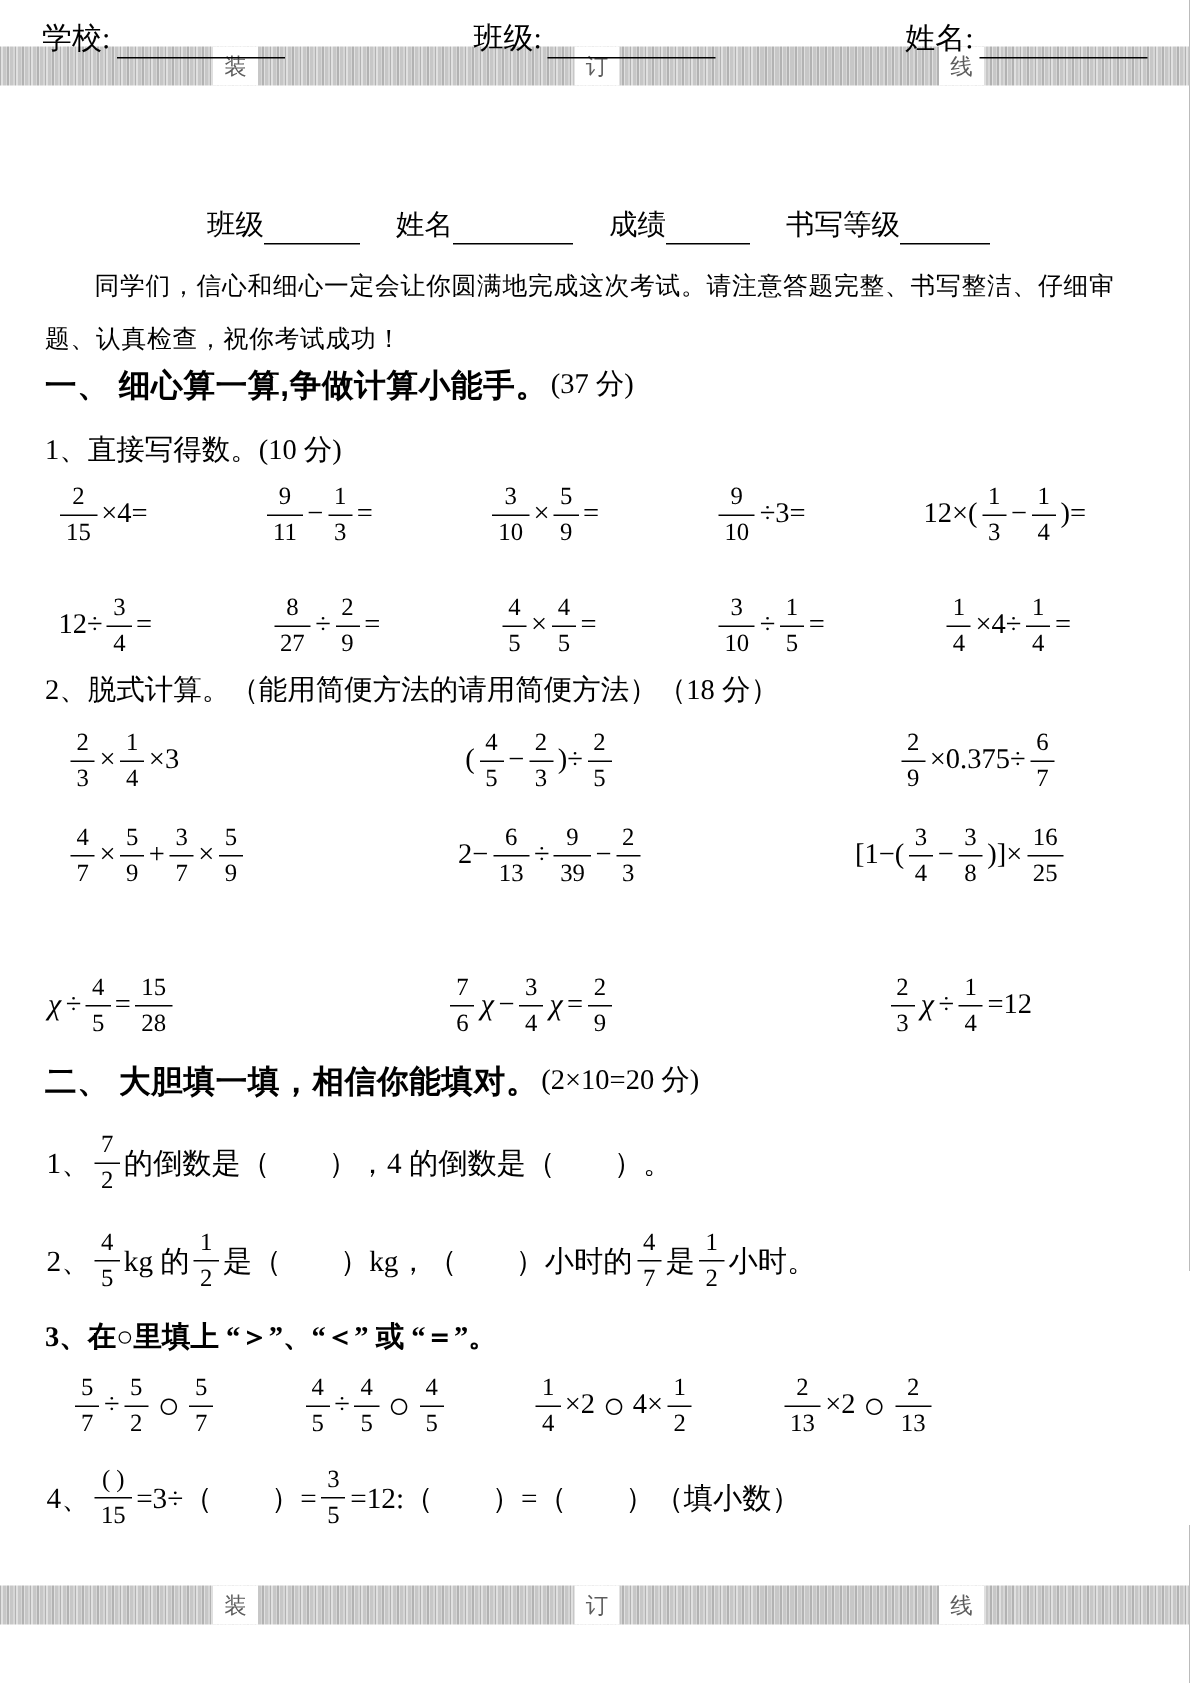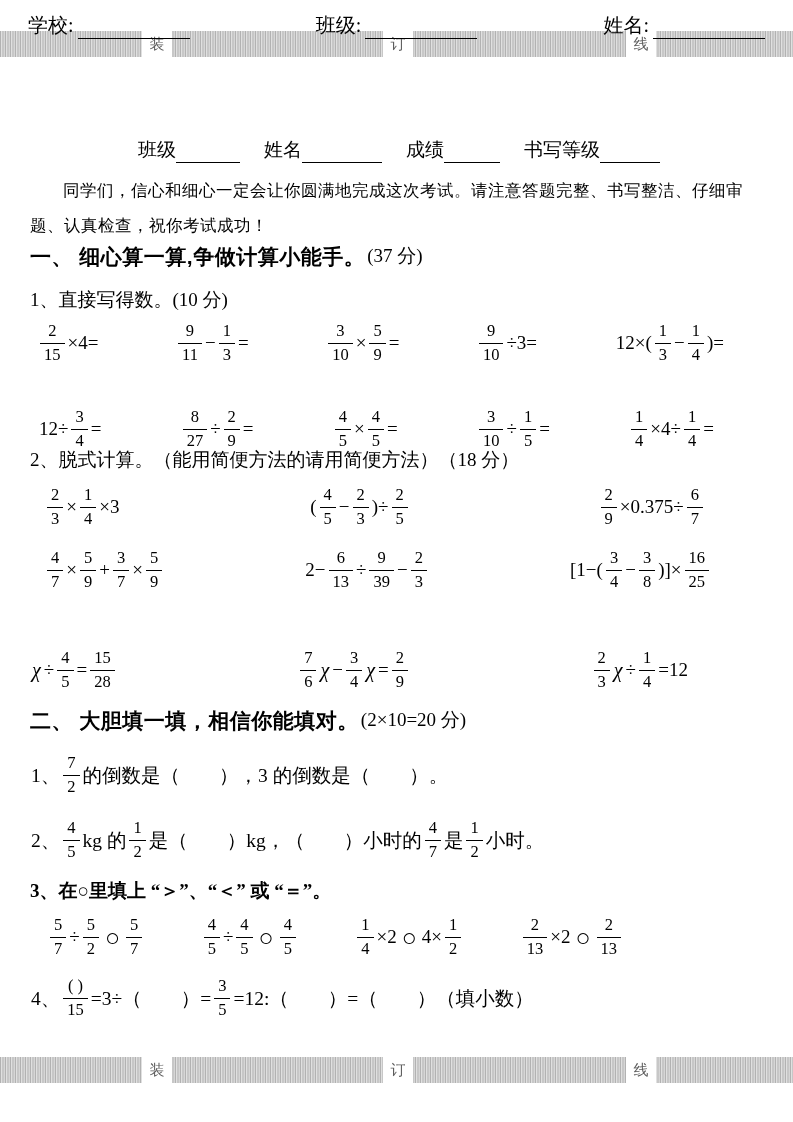--- a/index.html
+++ b/index.html
@@ -36,21 +36,21 @@
   .sec-head{position:absolute;left:30px;display:flex;align-items:flex-start;}
   .sec-bold{font-family:"Liberation Sans",sans-serif;font-weight:700;font-size:21px;letter-spacing:0.5px;}
   .sec-score{font-size:19px;margin-left:2px;}
   .sh1{top:243px;} .sh2{top:707px;}
 
   .q-label{position:absolute;left:30px;font-size:19px;}
   .ql1{top:287px;} .ql2{top:447px;} .ql3{top:612px;} .ql4{top:878px;font-weight:bold;}
 
   .mrow{position:absolute;display:flex;justify-content:space-between;align-items:center;height:50px;}
   .q1r1{top:318px;left:38px;right:68px;}
-  .q1r2{top:404px;left:38px;right:78px;}
+  .q1r2{top:392px;left:38px;right:78px;}
   .q2r1{top:482px;left:45px;right:88px;}
   .q2r2{top:545px;left:45px;right:82px;}
   .q3r {top:645px;left:30px;right:104px;}
   .cmpr{top:912px;left:48px;right:170px;}
 
   .expr{display:inline-flex;align-items:center;white-space:nowrap;}
   .mtok{font-size:19px;padding:0 1px;}
   .mvar{font-style:italic;font-size:20px;padding:0 2px;}
   .frac{display:inline-flex;flex-direction:column;align-items:center;font-size:16.5px;
         line-height:1;margin:0 2px;}
@@ -381,21 +381,21 @@
     <span class="sec-score">(2×10=20 分)</span>
   </div>
 
   <div class="fill-line fl1">
     <span class="expr">
         <span class="mtok">1、</span>
         <span class="frac">
           <span class="fnum">7</span>
           <span class="fden">2</span>
         </span>
-        <span class="mtok">的倒数是（　　），3 的倒数是（　　）。</span>
+        <span class="mtok">的倒数是（　　），4 的倒数是（　　）。</span>
       </span>
   </div>
   <div class="fill-line fl2">
     <span class="expr">
         <span class="mtok">2、</span>
         <span class="frac">
           <span class="fnum">4</span>
           <span class="fden">5</span>
         </span>
         <span class="mtok">kg 的</span>

